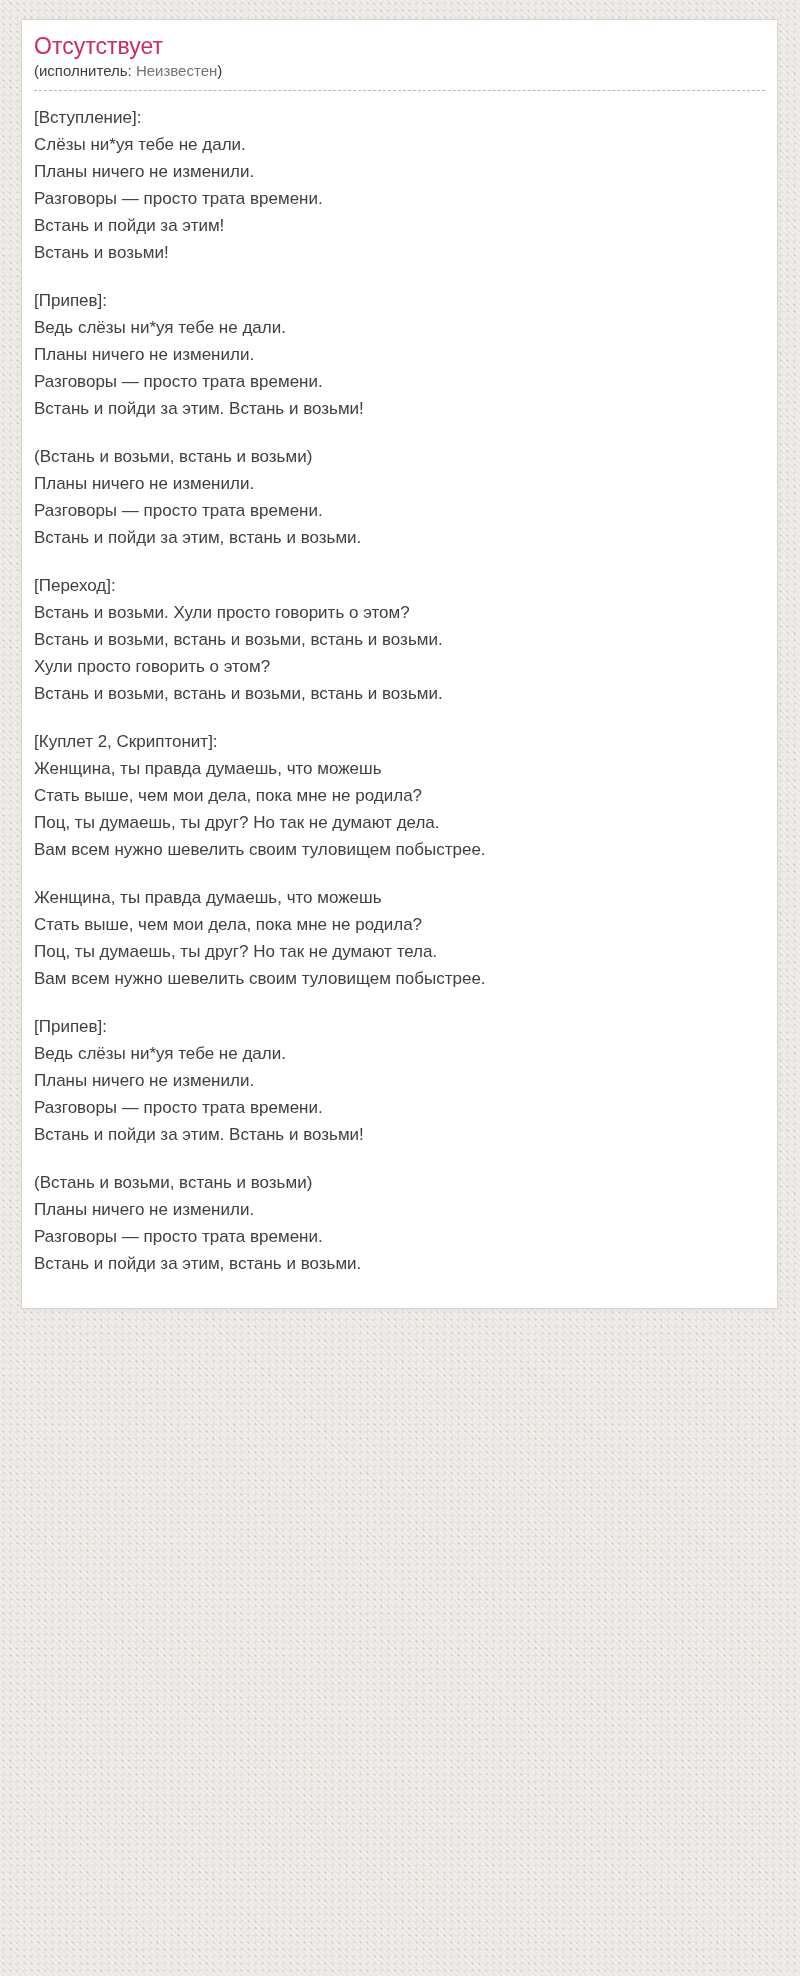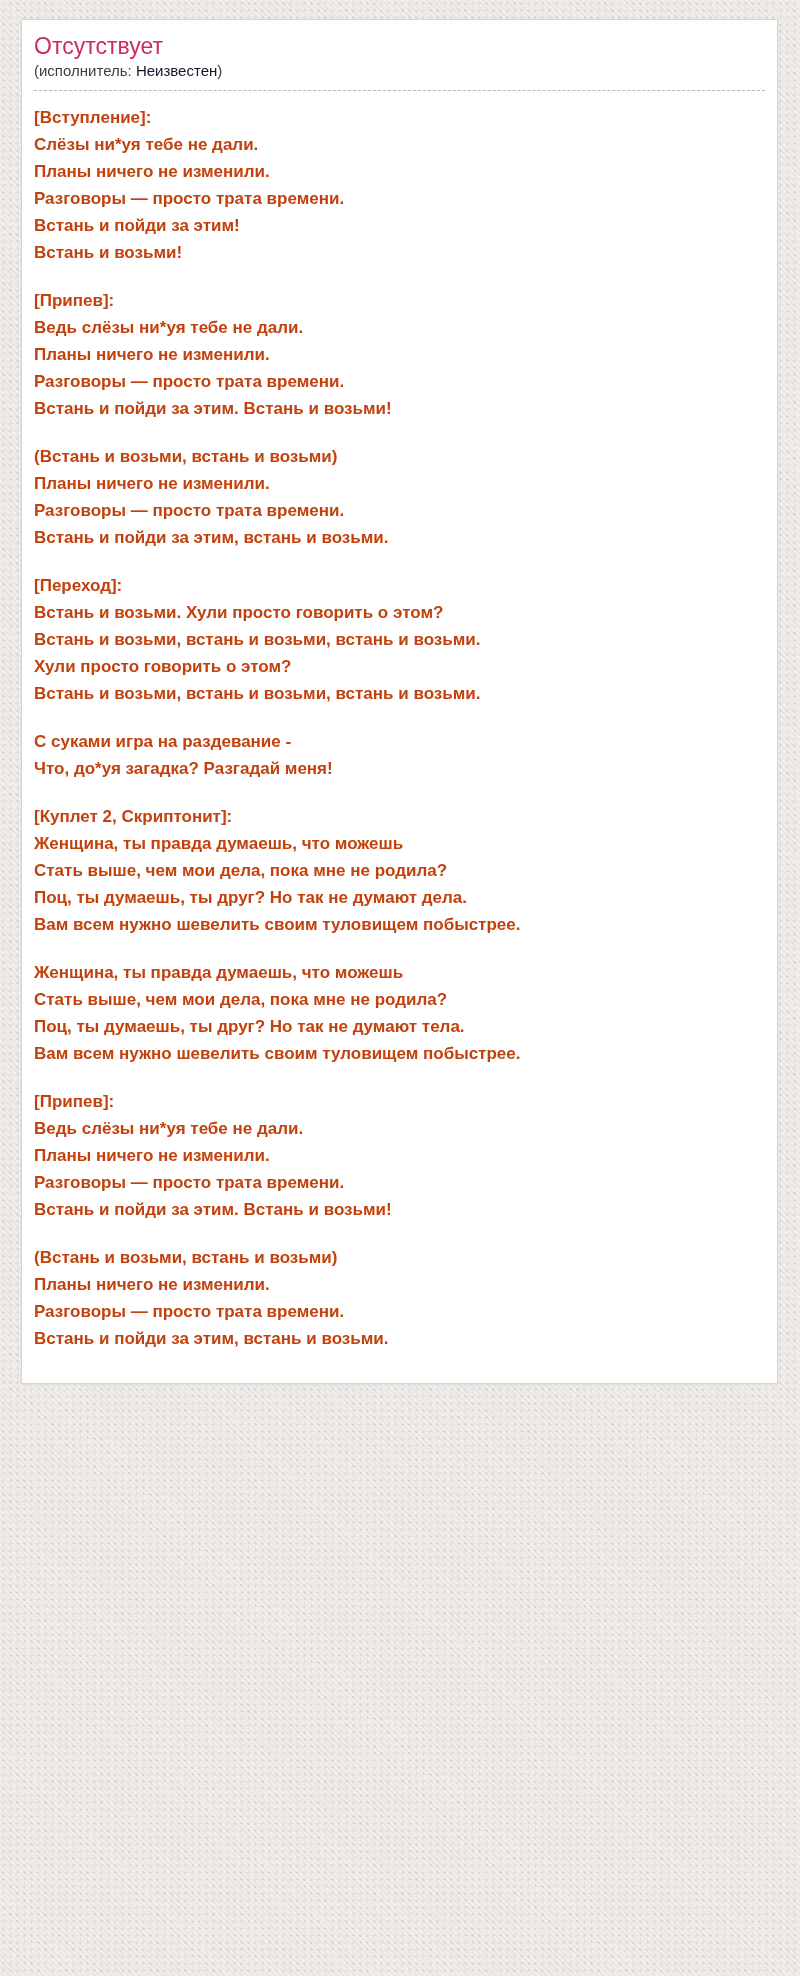--- a/index.html
+++ b/index.html
@@ -36,47 +36,45 @@
     color: #cb2b5e;
   }
   .subtitle {
     font-size: 15px;
     line-height: 20px;
     color: #3d3d3d;
     padding-bottom: 9px;
     border-bottom: 1px dashed #a9bac6;
   }
   .subtitle a {
-    color: #0f172a;
+    color: #737373;
     text-decoration: none;
     cursor: pointer;
   }
   .lyrics {
     padding-top: 13px;
     font-size: 17px;
-    color: #c2410c;
-    font-weight: bold;
+    color: #404040;
   }
   .lyrics p {
     margin: 0 0 21px 0;
     line-height: 27px;
   }
 </style>
 </head>
 <body>
 
 <div class="card">
   <h1 class="song-title">Отсутствует</h1>
   <div class="subtitle">
     <span>(исполнитель: </span><a href="#">Неизвестен</a><span>)</span>
   </div>
   <div class="lyrics">
       <p>[Вступление]:<br>Слёзы ни*уя тебе не дали.<br>Планы ничего не изменили.<br>Разговоры — просто трата времени.<br>Встань и пойди за этим!<br>Встань и возьми!</p>
       <p>[Припев]:<br>Ведь слёзы ни*уя тебе не дали.<br>Планы ничего не изменили.<br>Разговоры — просто трата времени.<br>Встань и пойди за этим. Встань и возьми!</p>
       <p>(Встань и возьми, встань и возьми)<br>Планы ничего не изменили.<br>Разговоры — просто трата времени.<br>Встань и пойди за этим, встань и возьми.</p>
       <p>[Переход]:<br>Встань и возьми. Хули просто говорить о этом?<br>Встань и возьми, встань и возьми, встань и возьми.<br>Хули просто говорить о этом?<br>Встань и возьми, встань и возьми, встань и возьми.</p>
-      <p>С суками игра на раздевание -<br>Что, до*уя загадка? Разгадай меня!</p>
       <p>[Куплет 2, Скриптонит]:<br>Женщина, ты правда думаешь, что можешь<br>Стать выше, чем мои дела, пока мне не родила?<br>Поц, ты думаешь, ты друг? Но так не думают дела.<br>Вам всем нужно шевелить своим туловищем побыстрее.</p>
       <p>Женщина, ты правда думаешь, что можешь<br>Стать выше, чем мои дела, пока мне не родила?<br>Поц, ты думаешь, ты друг? Но так не думают тела.<br>Вам всем нужно шевелить своим туловищем побыстрее.</p>
       <p>[Припев]:<br>Ведь слёзы ни*уя тебе не дали.<br>Планы ничего не изменили.<br>Разговоры — просто трата времени.<br>Встань и пойди за этим. Встань и возьми!</p>
       <p>(Встань и возьми, встань и возьми)<br>Планы ничего не изменили.<br>Разговоры — просто трата времени.<br>Встань и пойди за этим, встань и возьми.</p>
     </div>
 </div>
 
 </body></html>

